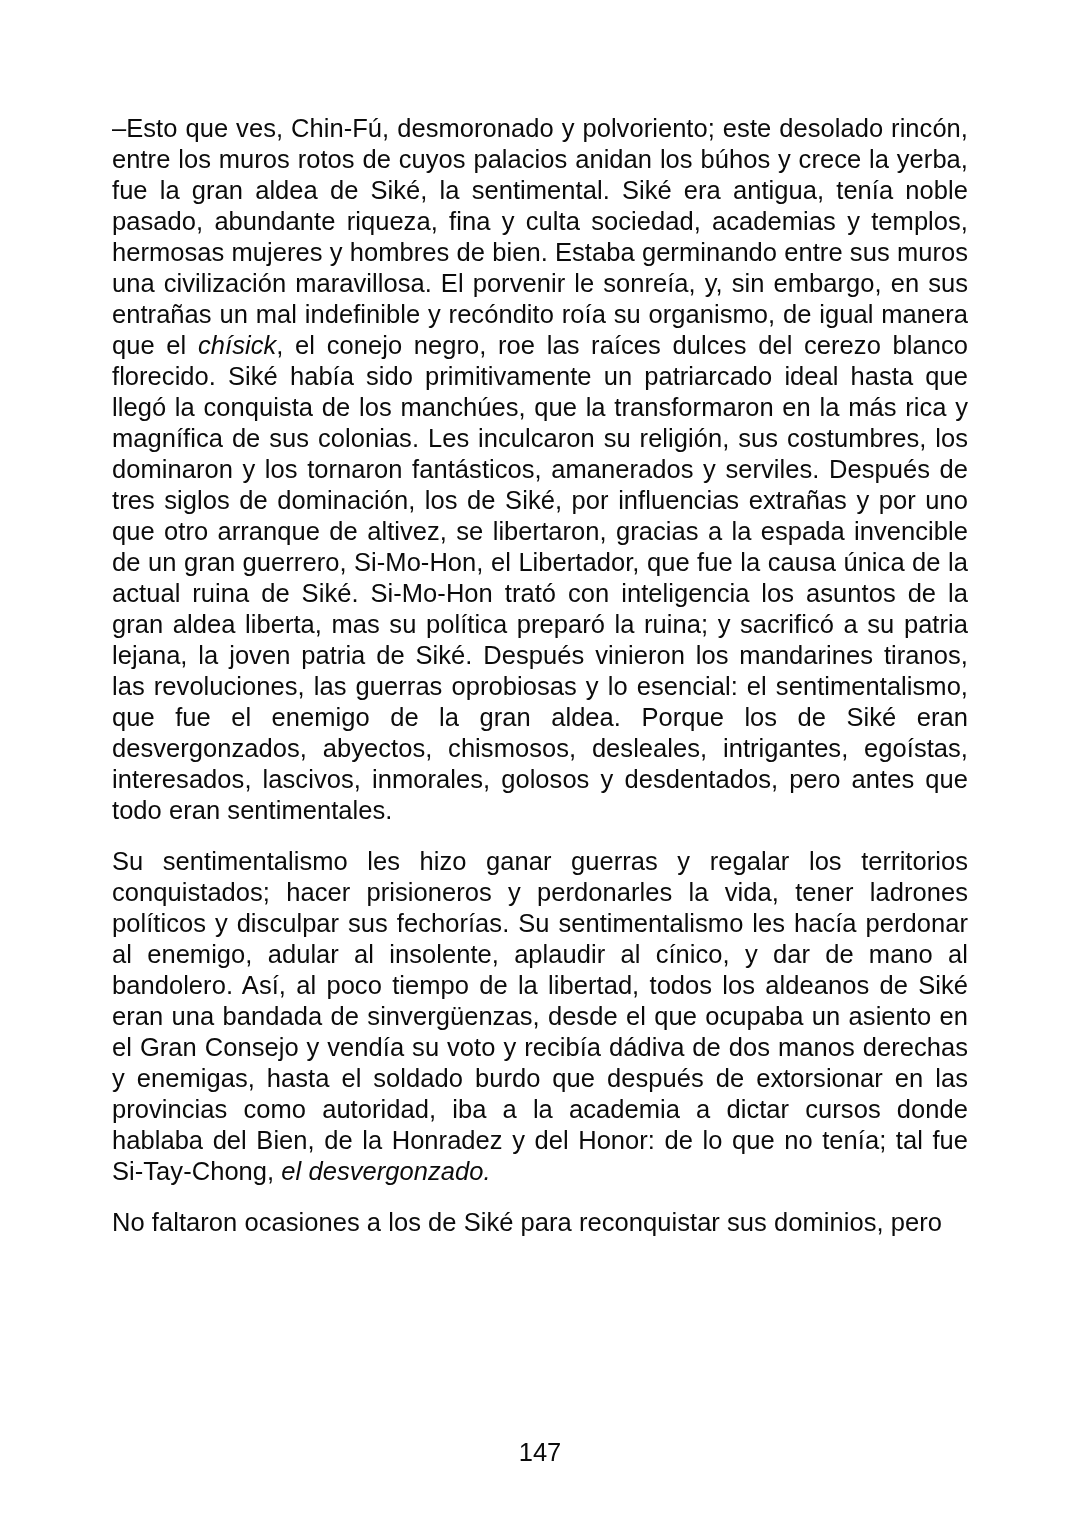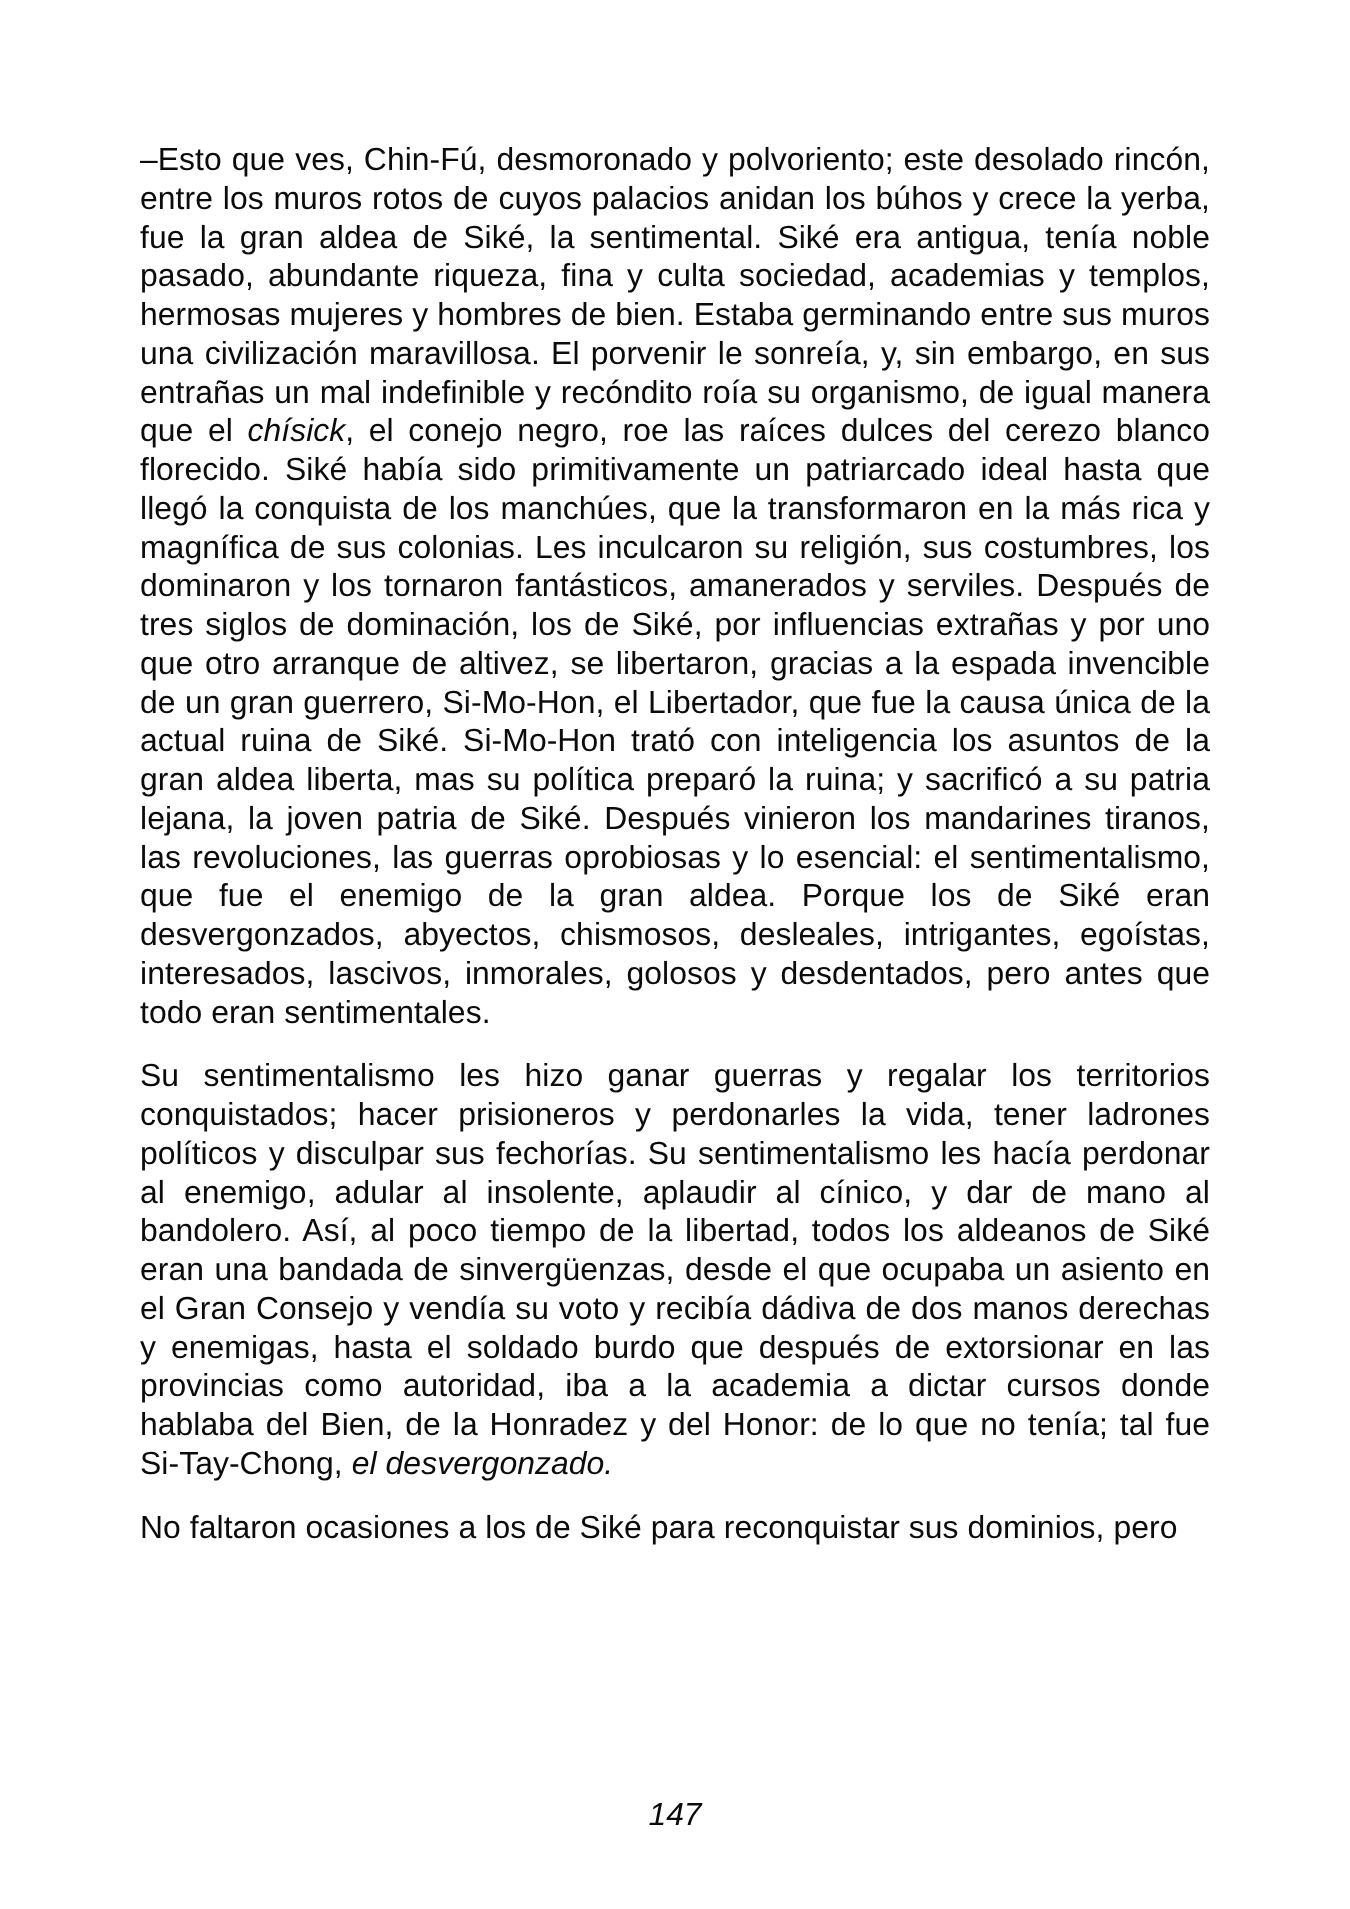--- a/index.html
+++ b/index.html
@@ -44,21 +44,20 @@
   }
   .page-number {
     position: absolute;
     left: 0;
     right: 0;
     top: 1437px;
     text-align: center;
     font-size: 25.5px;
     line-height: 31px;
     color: #0b0b0b;
-    font-style: italic;
   }
 </style>
 </head>
 <body>
 
 <div class="page">
 
   <div class="text-block">
     <p class="para"><span>–Esto que ves, Chin-Fú, desmoronado y polvoriento; este desolado rincón, entre los muros rotos de cuyos palacios anidan los búhos y crece la yerba, fue la gran aldea de Siké, la sentimental. Siké era antigua, tenía noble pasado, abundante riqueza, fina y culta sociedad, academias y templos, hermosas mujeres y hombres de bien. Estaba germinando entre sus muros una civilización maravillosa. El porvenir le sonreía, y, sin embargo, en sus entrañas un mal indefinible y recóndito roía su organismo, de igual manera que el </span><em>chísick</em><span>, el conejo negro, roe las raíces dulces del cerezo blanco florecido. Siké había sido primitivamente un patriarcado ideal hasta que llegó la conquista de los manchúes, que la transformaron en la más rica y magnífica de sus colonias. Les inculcaron su religión, sus costumbres, los dominaron y los tornaron fantásticos, amanerados y serviles. Después de tres siglos de dominación, los de Siké, por influencias extrañas y por uno que otro arranque de altivez, se libertaron, gracias a la espada invencible de un gran guerrero, Si-Mo-Hon, el Libertador, que fue la causa única de la actual ruina de Siké. Si-Mo-Hon trató con inteligencia los asuntos de la gran aldea liberta, mas su política preparó la ruina; y sacrificó a su patria lejana, la joven patria de Siké. Después vinieron los mandarines tiranos, las revoluciones, las guerras oprobiosas y lo esencial: el sentimentalismo, que fue el enemigo de la gran aldea. Porque los de Siké eran desvergonzados, abyectos, chismosos, desleales, intrigantes, egoístas, interesados, lascivos, inmorales, golosos y desdentados, pero antes que todo eran sentimentales.</span></p>
     <p class="para"><span>Su sentimentalismo les hizo ganar guerras y regalar los territorios conquistados; hacer prisioneros y perdonarles la vida, tener ladrones políticos y disculpar sus fechorías. Su sentimentalismo les hacía perdonar al enemigo, adular al insolente, aplaudir al cínico, y dar de mano al bandolero. Así, al poco tiempo de la libertad, todos los aldeanos de Siké eran una bandada de sinvergüenzas, desde el que ocupaba un asiento en el Gran Consejo y vendía su voto y recibía dádiva de dos manos derechas y enemigas, hasta el soldado burdo que después de extorsionar en las provincias como autoridad, iba a la academia a dictar cursos donde hablaba del Bien, de la Honradez y del Honor: de lo que no tenía; tal fue Si-Tay-Chong, </span><em>el desvergonzado.</em></p>

